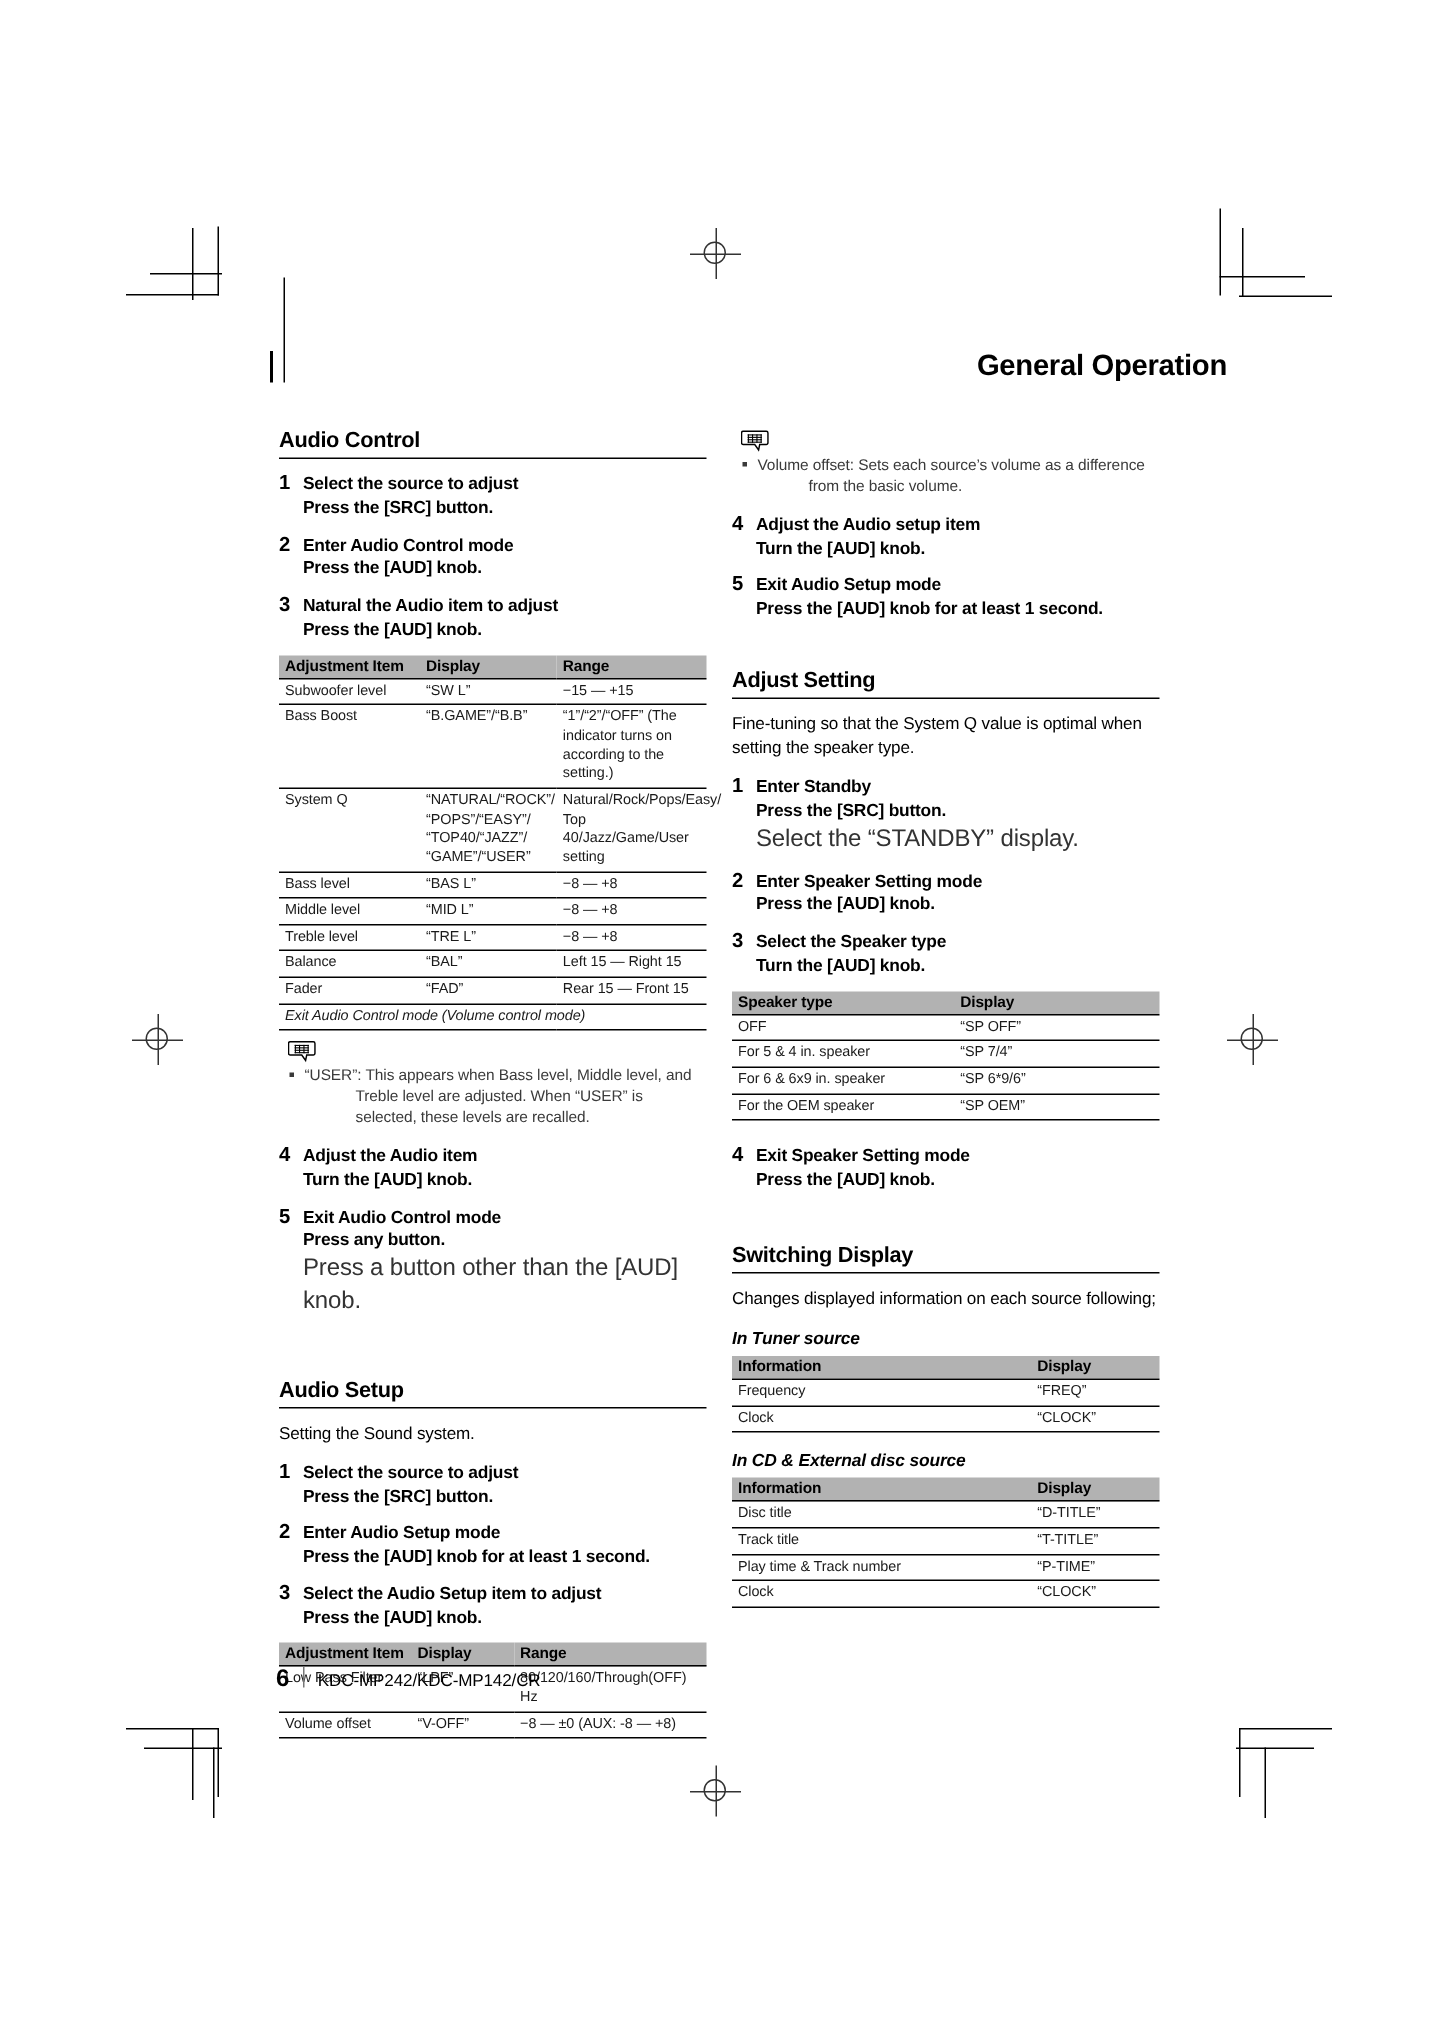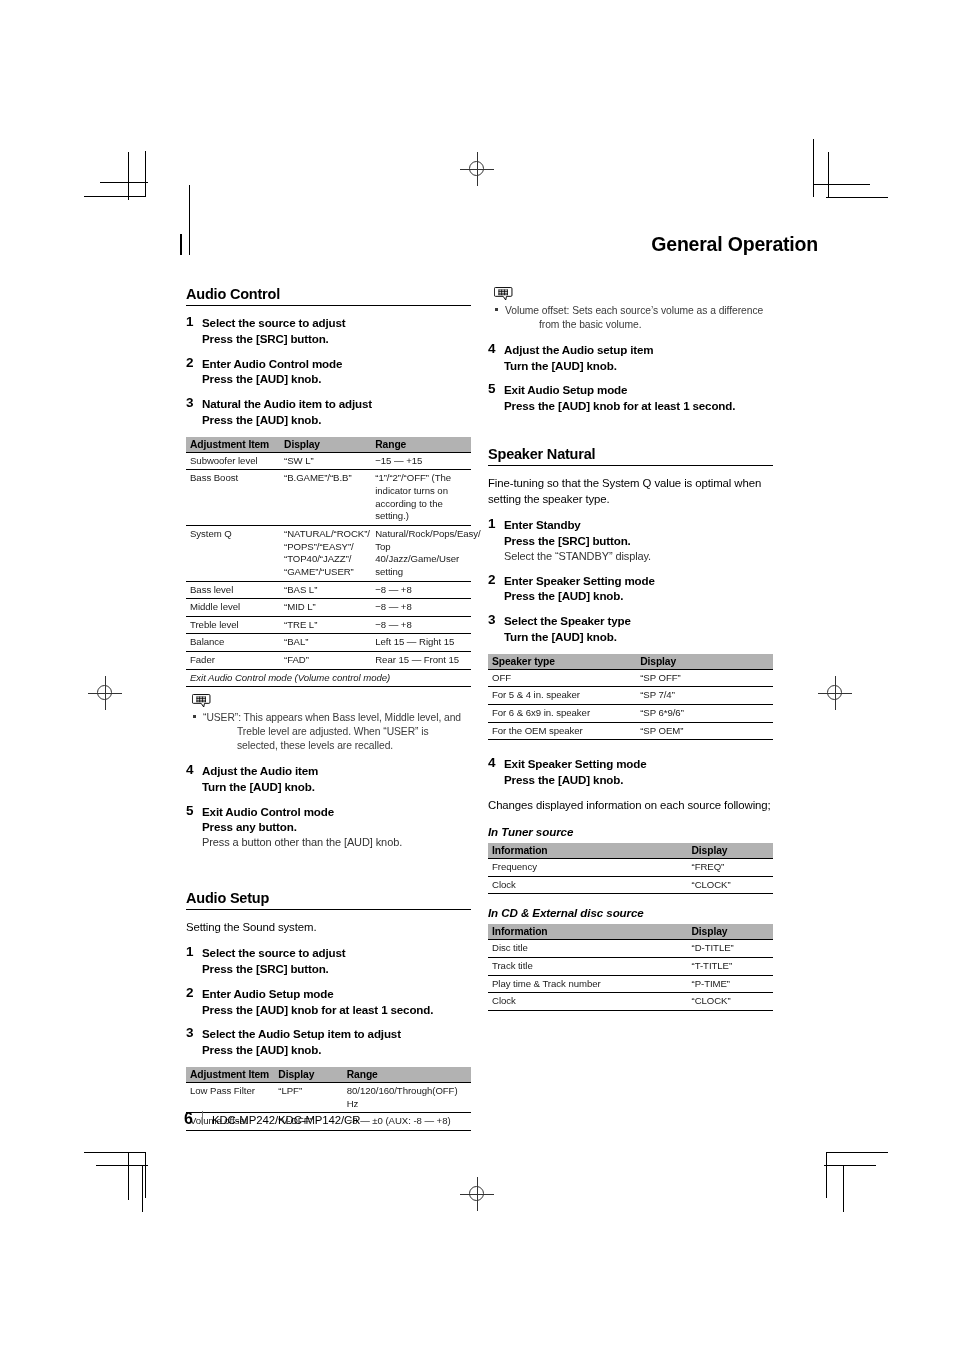--- a/index.html
+++ b/index.html
@@ -101,21 +101,21 @@
     line-height: 1.36;
     letter-spacing: -0.15px;
   }
   .step .sub {
     font-size: 11.6px;
     font-weight: bold;
     line-height: 1.36;
     letter-spacing: -0.15px;
   }
   .step .plain {
-    font-size: 11px;
+    font-size: 16px;
     font-weight: normal;
     line-height: 1.36;
     letter-spacing: -0.1px;
     color: #333;
   }
 
   
   .note { margin: 6px 0 10px 6px; }
   .note-icon {
     width: 22px; height: 17px;
@@ -443,21 +443,21 @@
       <span class="num">4</span>
       <div class="hl">Adjust the Audio setup item</div>
       <div class="sub">Turn the [AUD] knob.</div>
     </div>
     <div class="step">
       <span class="num">5</span>
       <div class="hl">Exit Audio Setup mode</div>
       <div class="sub">Press the [AUD] knob for at least 1 second.</div>
     </div>
 
-    <div class="sec-head" style="margin-top:32px;">Speaker Natural</div>
+    <div class="sec-head" style="margin-top:32px;">Adjust Setting</div>
     <div class="lead">Fine-tuning so that the System Q value is optimal when setting the speaker type.</div>
 
     <div class="step">
       <span class="num">1</span>
       <div class="hl">Enter Standby</div>
       <div class="sub">Press the [SRC] button.</div>
       <div class="plain">Select the “STANDBY” display.</div>
     </div>
     <div class="step">
       <span class="num">2</span>
@@ -500,20 +500,21 @@
         </tr>
       </tbody>
     </table>
 
     <div class="step" style="margin-top:16px;">
       <span class="num">4</span>
       <div class="hl">Exit Speaker Setting mode</div>
       <div class="sub">Press the [AUD] knob.</div>
     </div>
 
+    <div class="sec-head" style="margin-top:34px;">Switching Display</div>
     <div class="lead">Changes displayed information on each source following;</div>
 
     <div class="sub-head">In Tuner source</div>
     <table class="spec tbl-indent-r">
       <colgroup>
           <col style="width:70%">
           <col style="width:30%">
         </colgroup>
       <thead>
         <tr>

